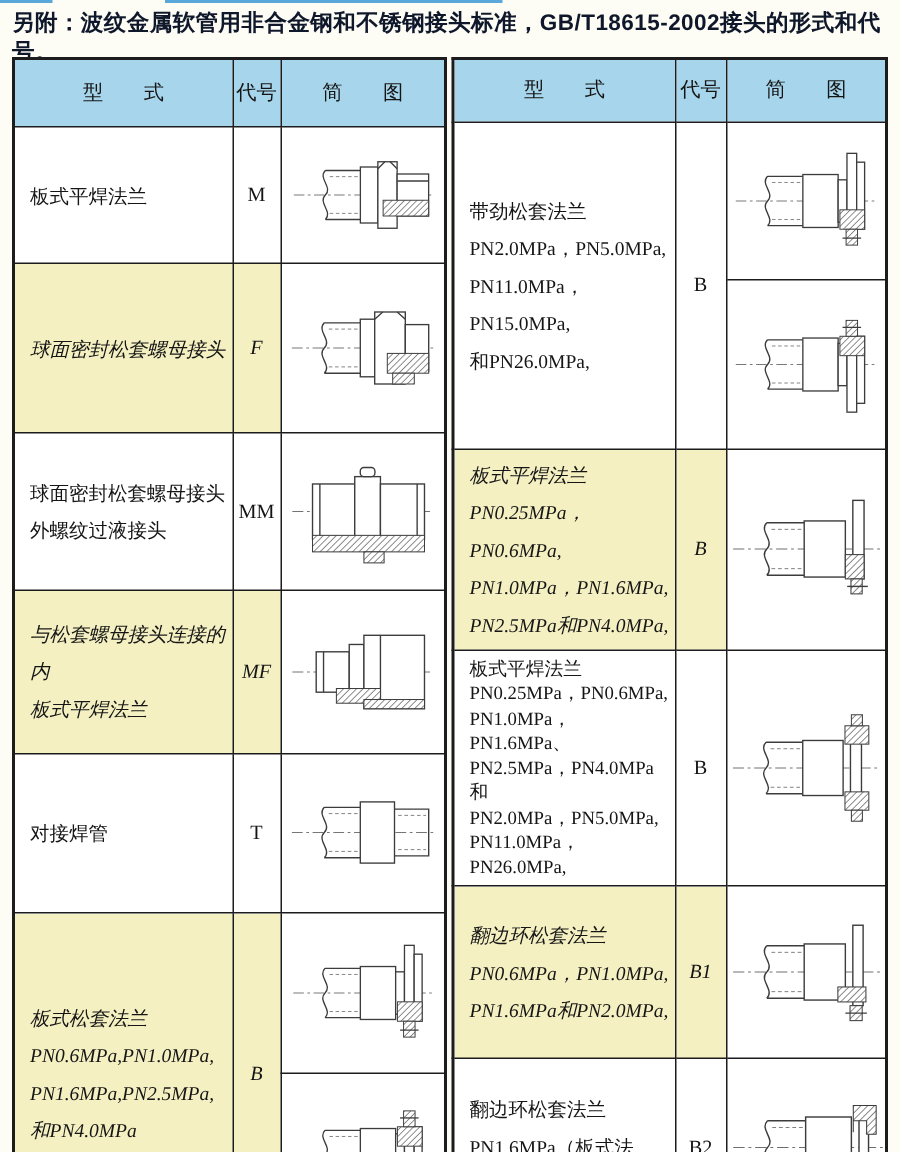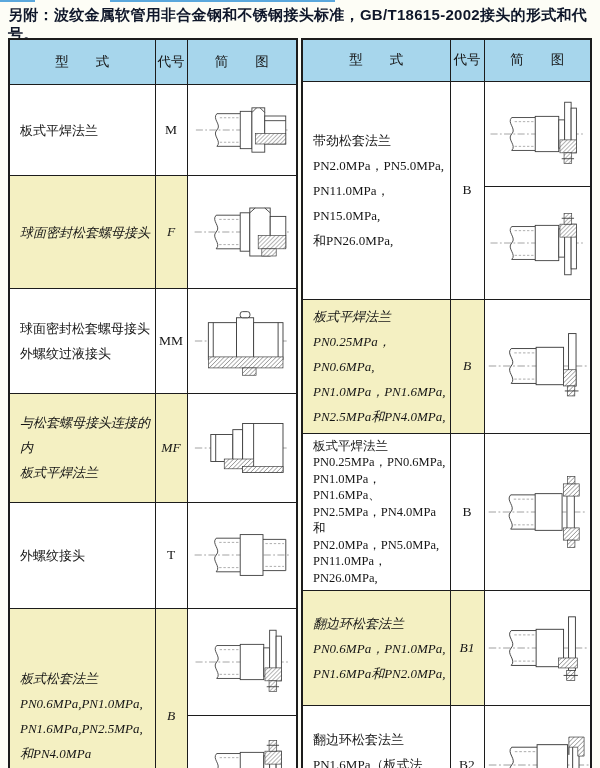--- a/index.html
+++ b/index.html
@@ -152,21 +152,21 @@
             <rect class="fw" x="70" y="30" width="16" height="60"></rect>
             <rect class="fw" x="86" y="20" width="66" height="80"></rect>
             <line class="ln" x1="104" y1="20" x2="104" y2="100"></line>
             <rect class="ht" x="56" y="78" width="48" height="16"></rect>
             <rect class="ht" x="86" y="90" width="66" height="10"></rect>
           </svg>
         </td>
       </tr>
 
       <tr style="height:98px">
-        <td class="ty">外螺纹接头</td>
+        <td class="ty">对接焊管</td>
         <td class="cd">T</td>
         <td class="dg">
           <svg width="104" height="72" viewBox="0 0 170 120">
             <line class="cl" x1="6" y1="60" x2="164" y2="60"></line>
             <use href="#hose" xlink:href="#hose"></use>
             <rect class="fw" x="82" y="26" width="38" height="68"></rect>
             <path class="ln" d="M120 34 H158 V86 H120"></path>
             <line class="dsh" x1="124" y1="41" x2="155" y2="41"></line>
             <line class="dsh" x1="124" y1="79" x2="155" y2="79"></line>
           </svg>

